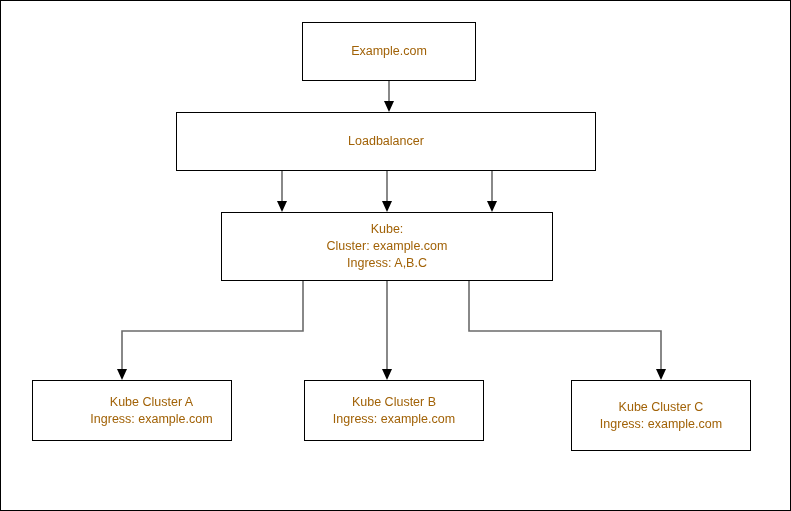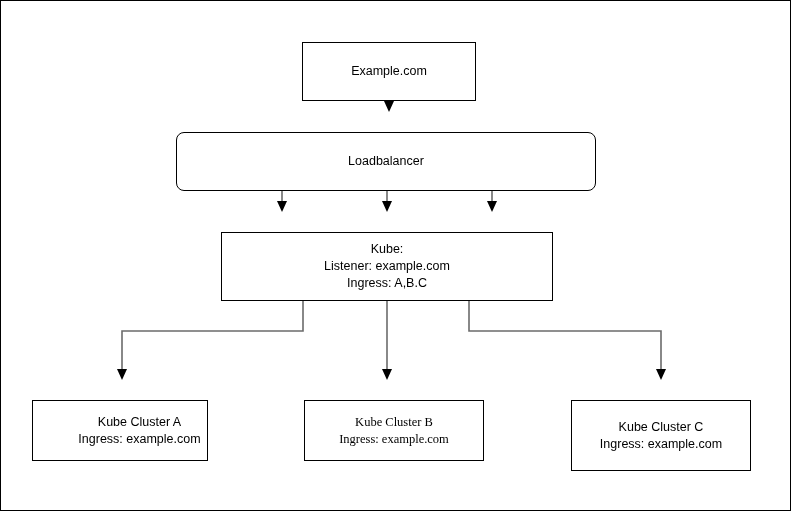--- a/index.html
+++ b/index.html
@@ -22,25 +22,24 @@
   .node {
     position: absolute;
     box-sizing: border-box;
     border: 1.4px solid #000000;
     background: #ffffff;
     display: flex;
     flex-direction: column;
     align-items: center;
     justify-content: center;
     text-align: center;
-    color: #000000;
+    color: #a16207;
     font-size: 12.5px;
     line-height: 17px;
     z-index: 3;
-    margin-top: 20px;
   }
   .node .line {
     display: block;
     white-space: nowrap;
   }
   .edge-svg {
     position: absolute;
     left: 0;
     top: 0;
     width: 791px;
@@ -95,36 +94,36 @@
     <g>
       <path class="edge-path" d="M 468 280 L 468 330 L 660 330 L 660 372"></path>
       <polygon class="arrow-head" points="660,379 655,368 665,368"></polygon>
     </g>
   </svg>
 
   <div class="node" style="left:301px; top:21px; width:174px; height:59px;">
     <span class="line">Example.com</span>
   </div>
 
-  <div class="node" style="left:175px; top:111px; width:420px; height:59px;border-radius:8px;">
+  <div class="node" style="left:175px; top:111px; width:420px; height:59px;">
     <span class="line">Loadbalancer</span>
   </div>
 
   <div class="node" style="left:220px; top:211px; width:332px; height:69px;">
     <span class="line">Kube:</span>
-    <span class="line">Listener: example.com</span>
+    <span class="line">Cluster: example.com</span>
     <span class="line">Ingress: A,B.C</span>
   </div>
 
-  <div class="node" style="left:31px; top:379px; width:176px; height:61px;padding-left:39px;">
+  <div class="node" style="left:31px; top:379px; width:200px; height:61px;padding-left:39px;">
     <span class="line">Kube Cluster A</span>
     <span class="line">Ingress: example.com</span>
   </div>
 
-  <div class="node" style="left:303px; top:379px; width:180px; height:61px;font-family:Liberation Serif, serif;">
+  <div class="node" style="left:303px; top:379px; width:180px; height:61px;">
     <span class="line">Kube Cluster B</span>
     <span class="line">Ingress: example.com</span>
   </div>
 
   <div class="node" style="left:570px; top:379px; width:180px; height:71px;">
     <span class="line">Kube Cluster C</span>
     <span class="line">Ingress: example.com</span>
   </div>
 
 </div>

